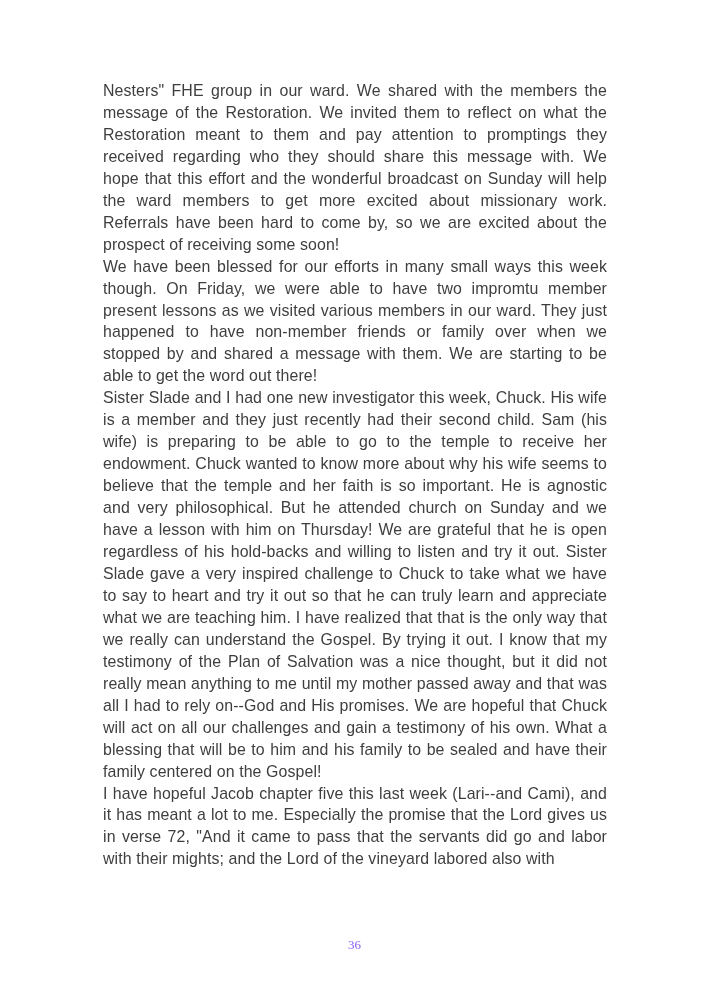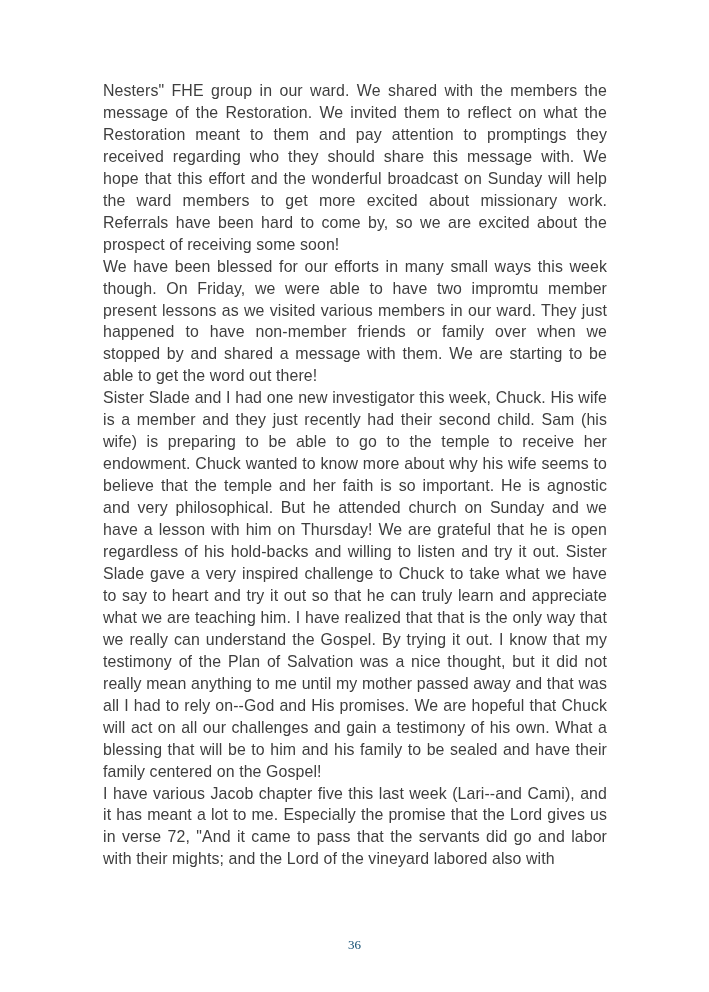--- a/index.html
+++ b/index.html
@@ -31,27 +31,27 @@
     padding: 0;
   }
   .page-number {
     position: absolute;
     top: 937px;
     left: 0;
     width: 100%;
     text-align: center;
     font-family: "Liberation Serif", serif;
     font-size: 13px;
-    color: #0c4a6e;
+    color: #8b5cf6;
   }
 </style>
 </head>
 <body>
 
 <div class="page">
   <div class="content">
     <p>Nesters" FHE group in our ward. We shared with the members the message of the Restoration. We invited them to reflect on what the Restoration meant to them and pay attention to promptings they received regarding who they should share this message with. We hope that this effort and the wonderful broadcast on Sunday will help the ward members to get more excited about missionary work. Referrals have been hard to come by, so we are excited about the prospect of receiving some soon!</p>
     <p>We have been blessed for our efforts in many small ways this week though. On Friday, we were able to have two impromtu member present lessons as we visited various members in our ward. They just happened to have non-member friends or family over when we stopped by and shared a message with them. We are starting to be able to get the word out there!</p>
     <p>Sister Slade and I had one new investigator this week, Chuck. His wife is a member and they just recently had their second child. Sam (his wife) is preparing to be able to go to the temple to receive her endowment. Chuck wanted to know more about why his wife seems to believe that the temple and her faith is so important. He is agnostic and very philosophical. But he attended church on Sunday and we have a lesson with him on Thursday! We are grateful that he is open regardless of his hold-backs and willing to listen and try it out. Sister Slade gave a very inspired challenge to Chuck to take what we have to say to heart and try it out so that he can truly learn and appreciate what we are teaching him. I have realized that that is the only way that we really can understand the Gospel. By trying it out. I know that my testimony of the Plan of Salvation was a nice thought, but it did not really mean anything to me until my mother passed away and that was all I had to rely on--God and His promises. We are hopeful that Chuck will act on all our challenges and gain a testimony of his own. What a blessing that will be to him and his family to be sealed and have their family centered on the Gospel!</p>
-    <p>I have various Jacob chapter five this last week (Lari--and Cami), and it has meant a lot to me. Especially the promise that the Lord gives us in verse 72, "And it came to pass that the servants did go and labor with their mights; and the Lord of the vineyard labored also with</p>
+    <p>I have hopeful Jacob chapter five this last week (Lari--and Cami), and it has meant a lot to me. Especially the promise that the Lord gives us in verse 72, "And it came to pass that the servants did go and labor with their mights; and the Lord of the vineyard labored also with</p>
   </div>
   <div class="page-number">36</div>
 </div>
 
 </body></html>

